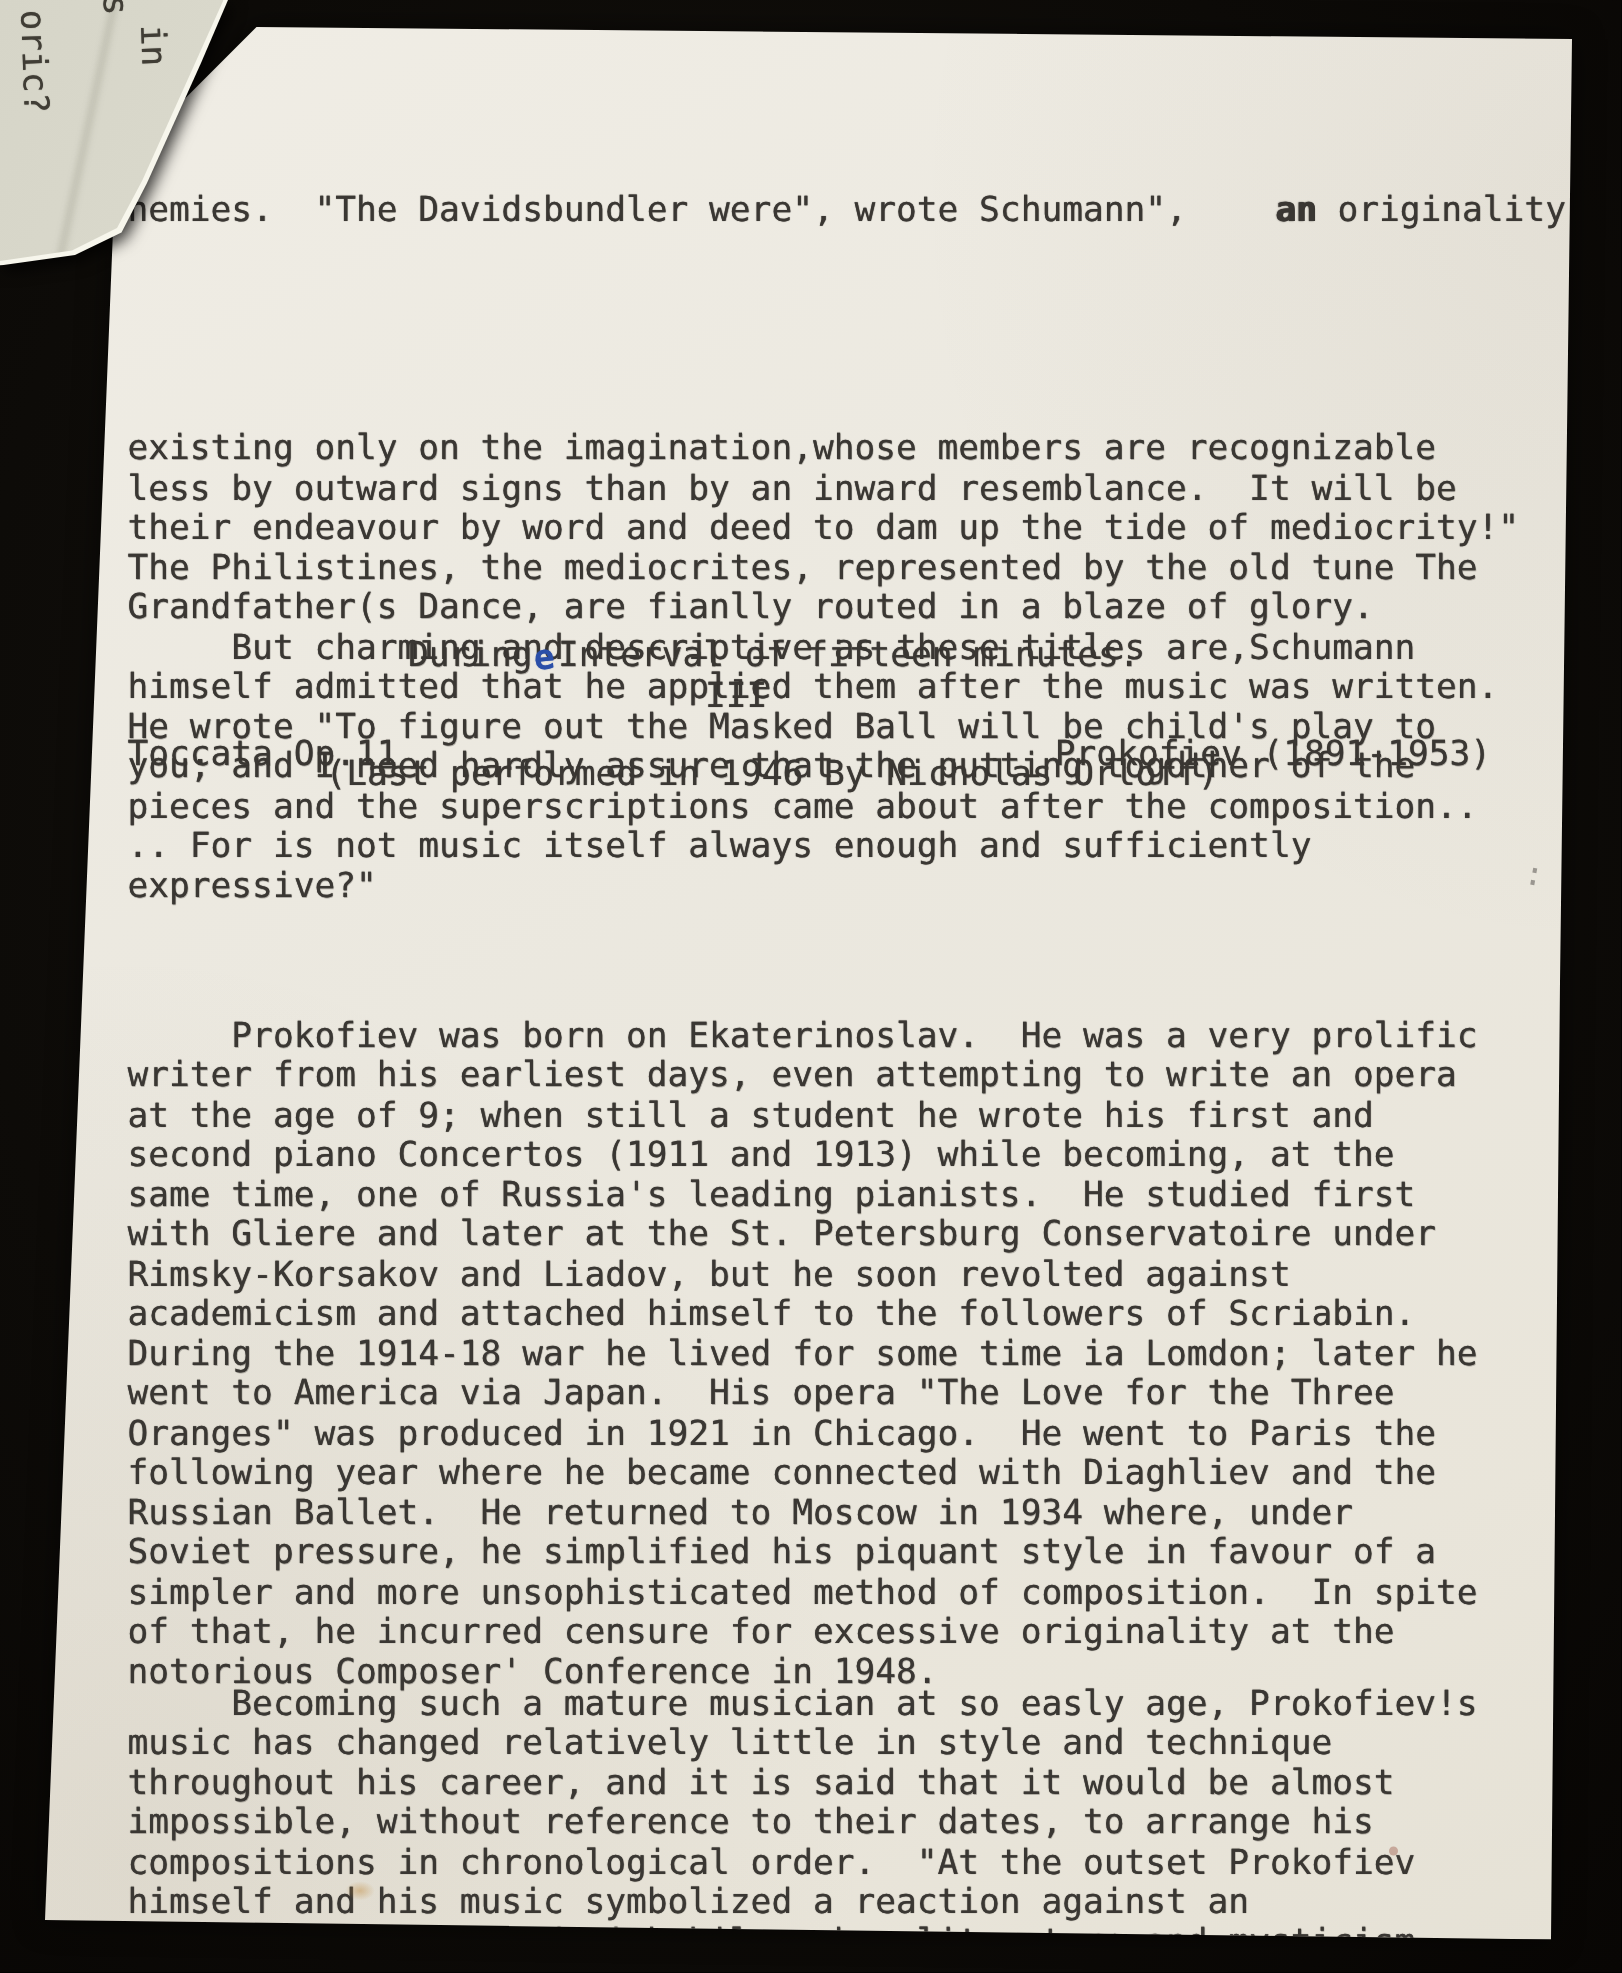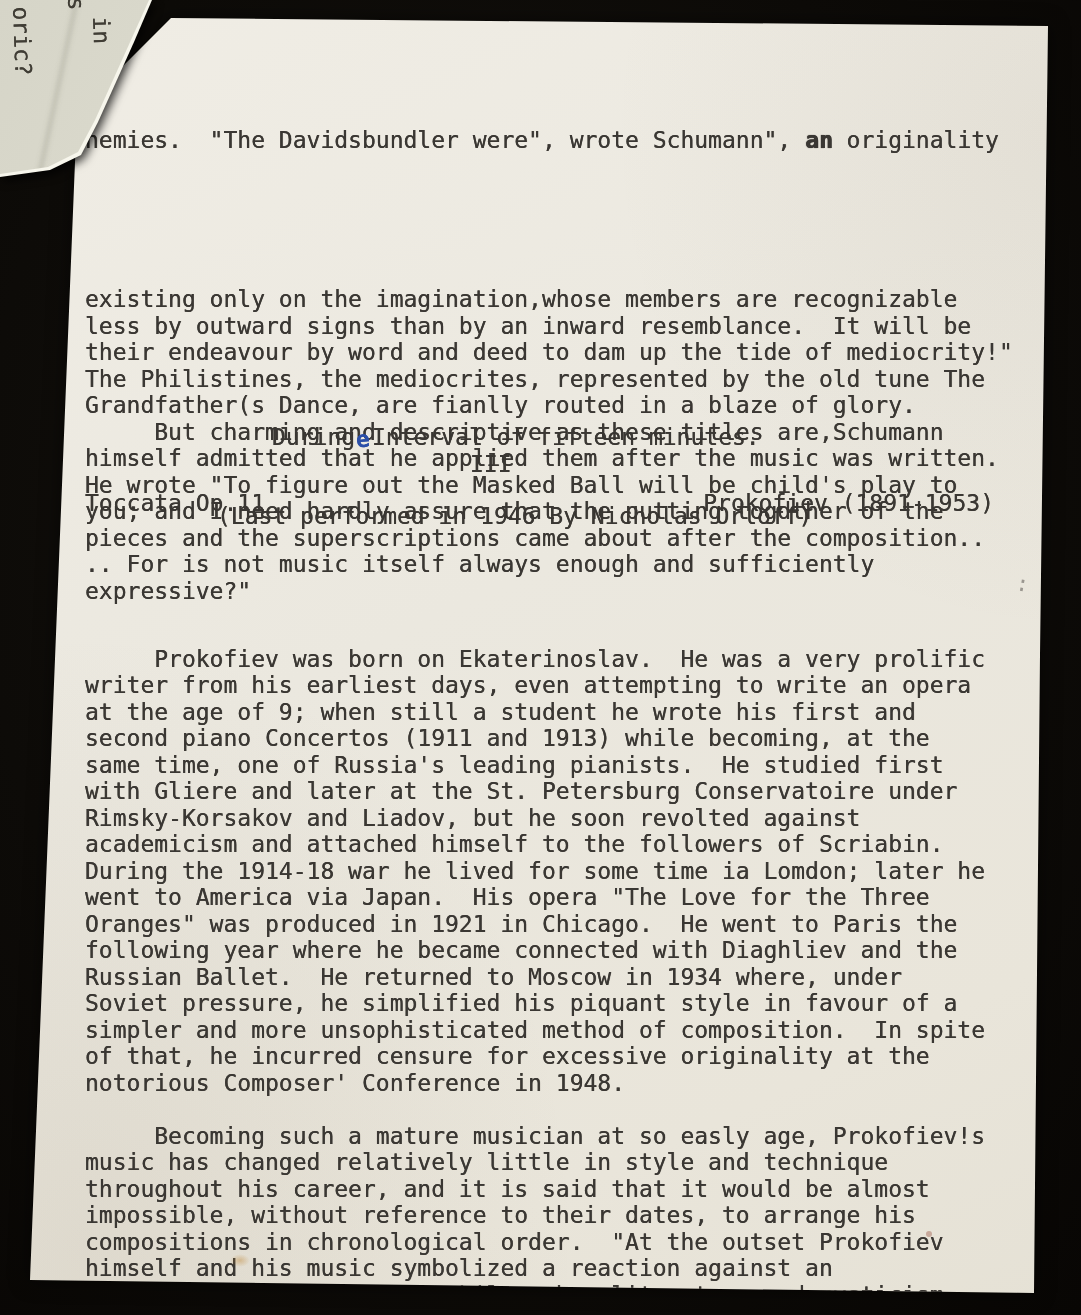--- a/index.html
+++ b/index.html
@@ -25,23 +25,23 @@
     position:absolute;left:85px;
     font-size:23px;line-height:26.5px;color:#3a3733;white-space:pre;
     text-shadow:0 0 .6px rgba(52,49,44,.85), .4px .4px 0 rgba(52,49,44,.25);
   }
   .line{white-space:pre;}
   #para1{top:74px;}
   #interval-line{top:424px;left:272px;}
   #numeral{top:451px;left:470px;}
   #work-line{top:490px;left:85px;width:909px;display:flex;justify-content:space-between;text-align:right;}
   #perf-note{top:503px;left:217px;}
-  #para2{top:513px;}
+  #para2{top:545px;}
   #para3{top:990px;}
-  .overstrike{font-weight:bold;text-shadow:.8px 0 0 #3a3733,0 0 1px #3a3733;}
+  .overstrike{font-weight:bold;text-shadow:.8px 0 0 #3a3733,0 0 1px #3a3733;margin-left:45px;}
   .blue-e{
     color:#2b4fa8;font-weight:bold;display:inline-block;
     transform:translateY(2px) rotate(-6deg);margin:0 2px 0 1px;
     text-shadow:0 0 .6px rgba(43,79,168,.9);
   }
   .marginal-mark{
     position:absolute;left:1016px;top:571px;font-size:22px;color:#3a3733;
     opacity:.45;transform:rotate(10deg);
   }
   .stain-orange{position:absolute;left:230px;top:1254px;width:20px;height:13px;border-radius:50%;

